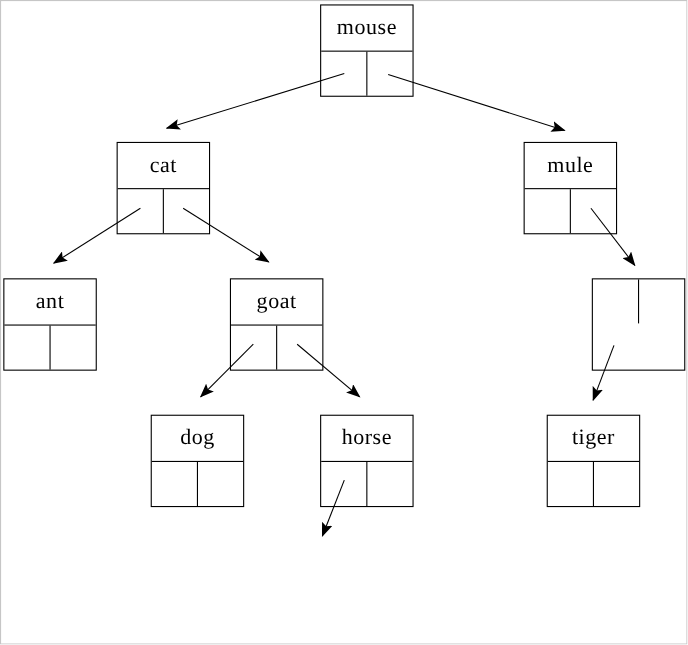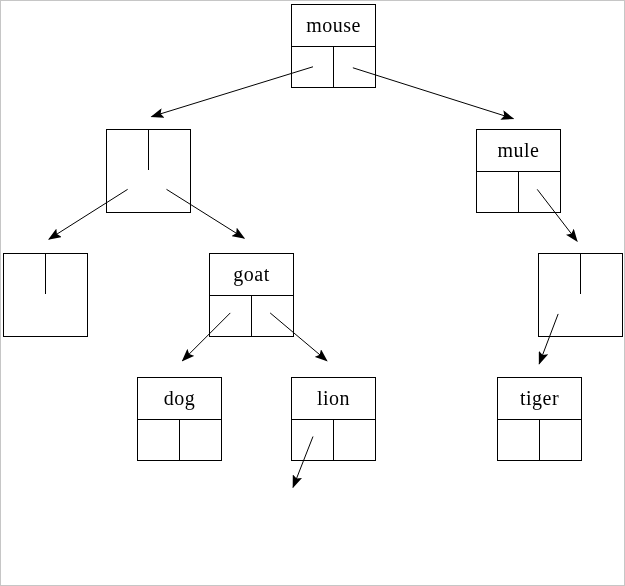--- a/index.html
+++ b/index.html
@@ -43,33 +43,35 @@
 <div class="frame">
   <div class="nodes-layer">
       <div class="node" style="left: 290px; top: 3px;">
         <div class="label">mouse</div>
         <div class="ptrrow">
           <div class="cell left"></div>
           <div class="cell right"></div>
         </div>
       </div>
       <div class="node" style="left: 105px; top: 128px;">
+        <div class="label">cat</div>
         <div class="ptrrow">
           <div class="cell left"></div>
           <div class="cell right"></div>
         </div>
       </div>
       <div class="node" style="left: 475px; top: 128px;">
         <div class="label">mule</div>
         <div class="ptrrow">
           <div class="cell left"></div>
           <div class="cell right"></div>
         </div>
       </div>
       <div class="node" style="left: 2px; top: 252px;">
+        <div class="label">ant</div>
         <div class="ptrrow">
           <div class="cell left"></div>
           <div class="cell right"></div>
         </div>
       </div>
       <div class="node" style="left: 208px; top: 252px;">
         <div class="label">goat</div>
         <div class="ptrrow">
           <div class="cell left"></div>
           <div class="cell right"></div>
@@ -82,21 +84,21 @@
         </div>
       </div>
       <div class="node" style="left: 136px; top: 376px;">
         <div class="label">dog</div>
         <div class="ptrrow">
           <div class="cell left"></div>
           <div class="cell right"></div>
         </div>
       </div>
       <div class="node" style="left: 290px; top: 376px;">
-        <div class="label">lion</div>
+        <div class="label">horse</div>
         <div class="ptrrow">
           <div class="cell left"></div>
           <div class="cell right"></div>
         </div>
       </div>
       <div class="node" style="left: 496px; top: 376px; text-align: center;">
         <div class="label">tiger</div>
         <div class="ptrrow">
           <div class="cell left"></div>
           <div class="cell right"></div>

